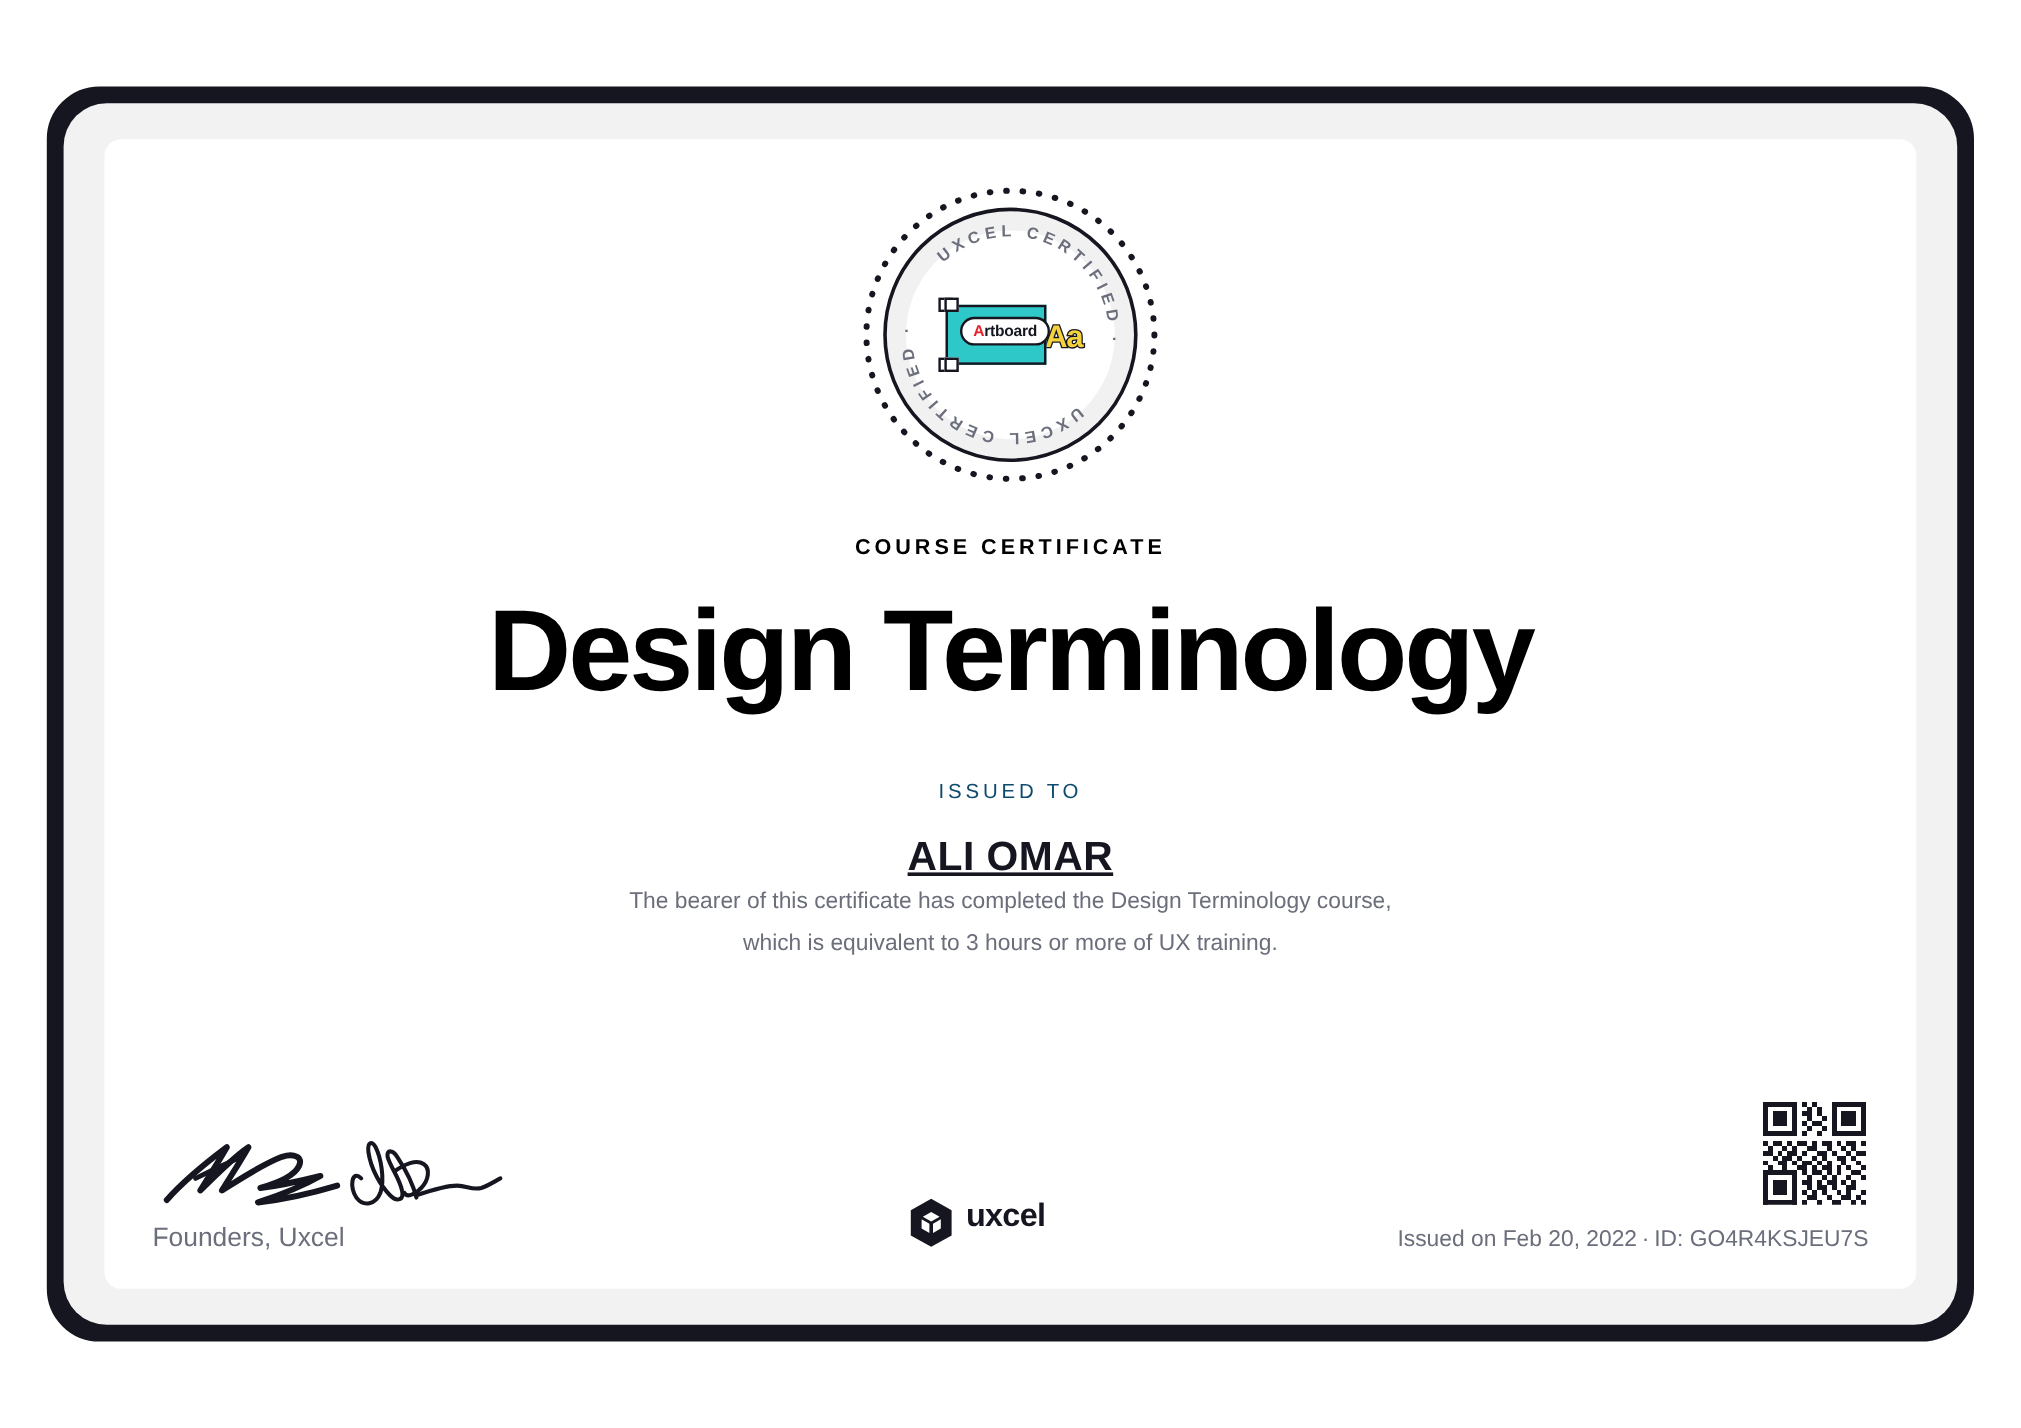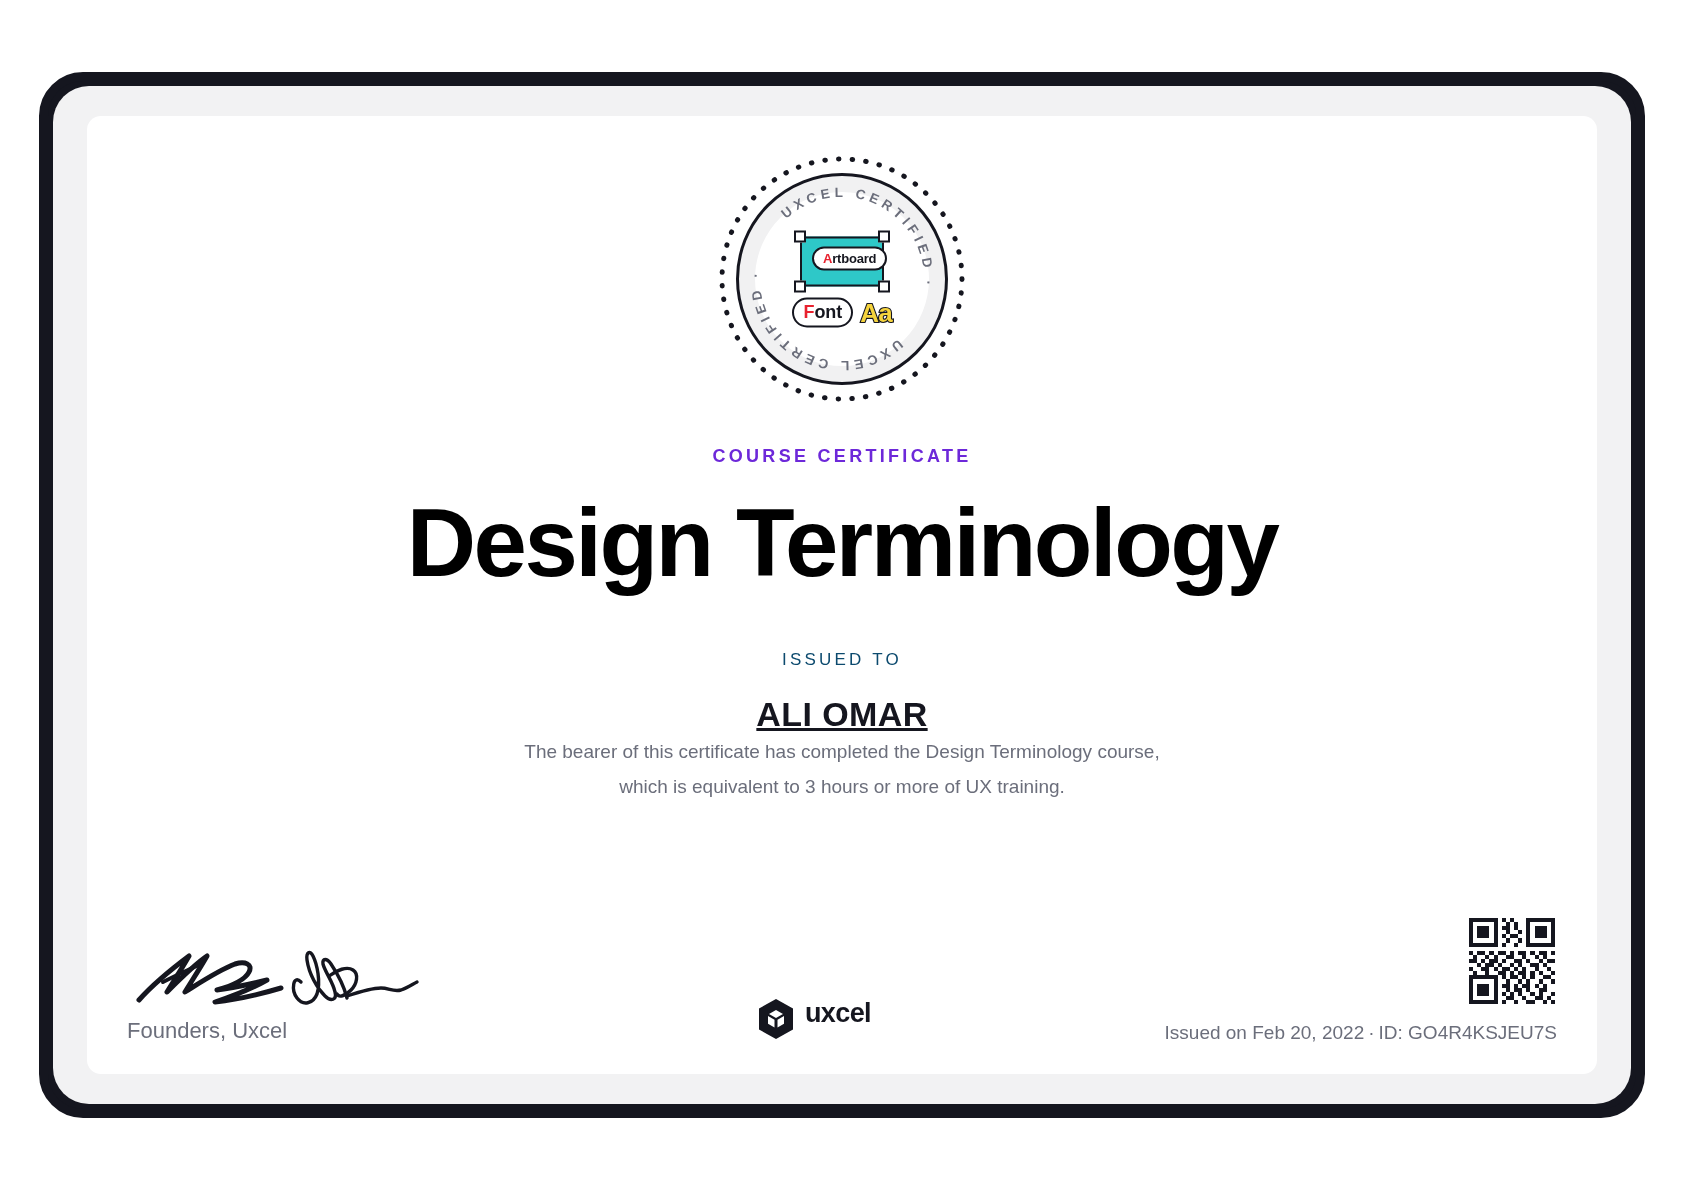--- a/index.html
+++ b/index.html
@@ -57,22 +57,21 @@
     margin-top: 6px;
   }
   .seal svg { display: block; }
   .seal-art {
     position: absolute;
     left: 50%;
     top: 50%;
     transform: translate(-50%, -50%);
     width: 120px;
     display: flex;
-    flex-direction: column;
-    align-items: center;
+    flex-direction: row;
     gap: 4px;
   }
   .artboard-wrap {
     position: relative;
     width: 96px;
     height: 62px;
   }
   .artboard-fill {
     position: absolute;
     left: 6px; top: 6px;
@@ -131,21 +130,21 @@
     line-height: 1;
     letter-spacing: -1px;
   }
 
   
   .eyebrow {
     margin-top: 38px;
     font-size: 18px;
     font-weight: bold;
     letter-spacing: 3.3px;
-    color: #6d28d9;
+    color: #000000;
   }
   .course-title {
     margin-top: 26px;
     font-size: 96px;
     font-weight: bold;
     letter-spacing: -2.5px;
     color: #000000;
     line-height: 1.05;
     text-align: center;
   }

